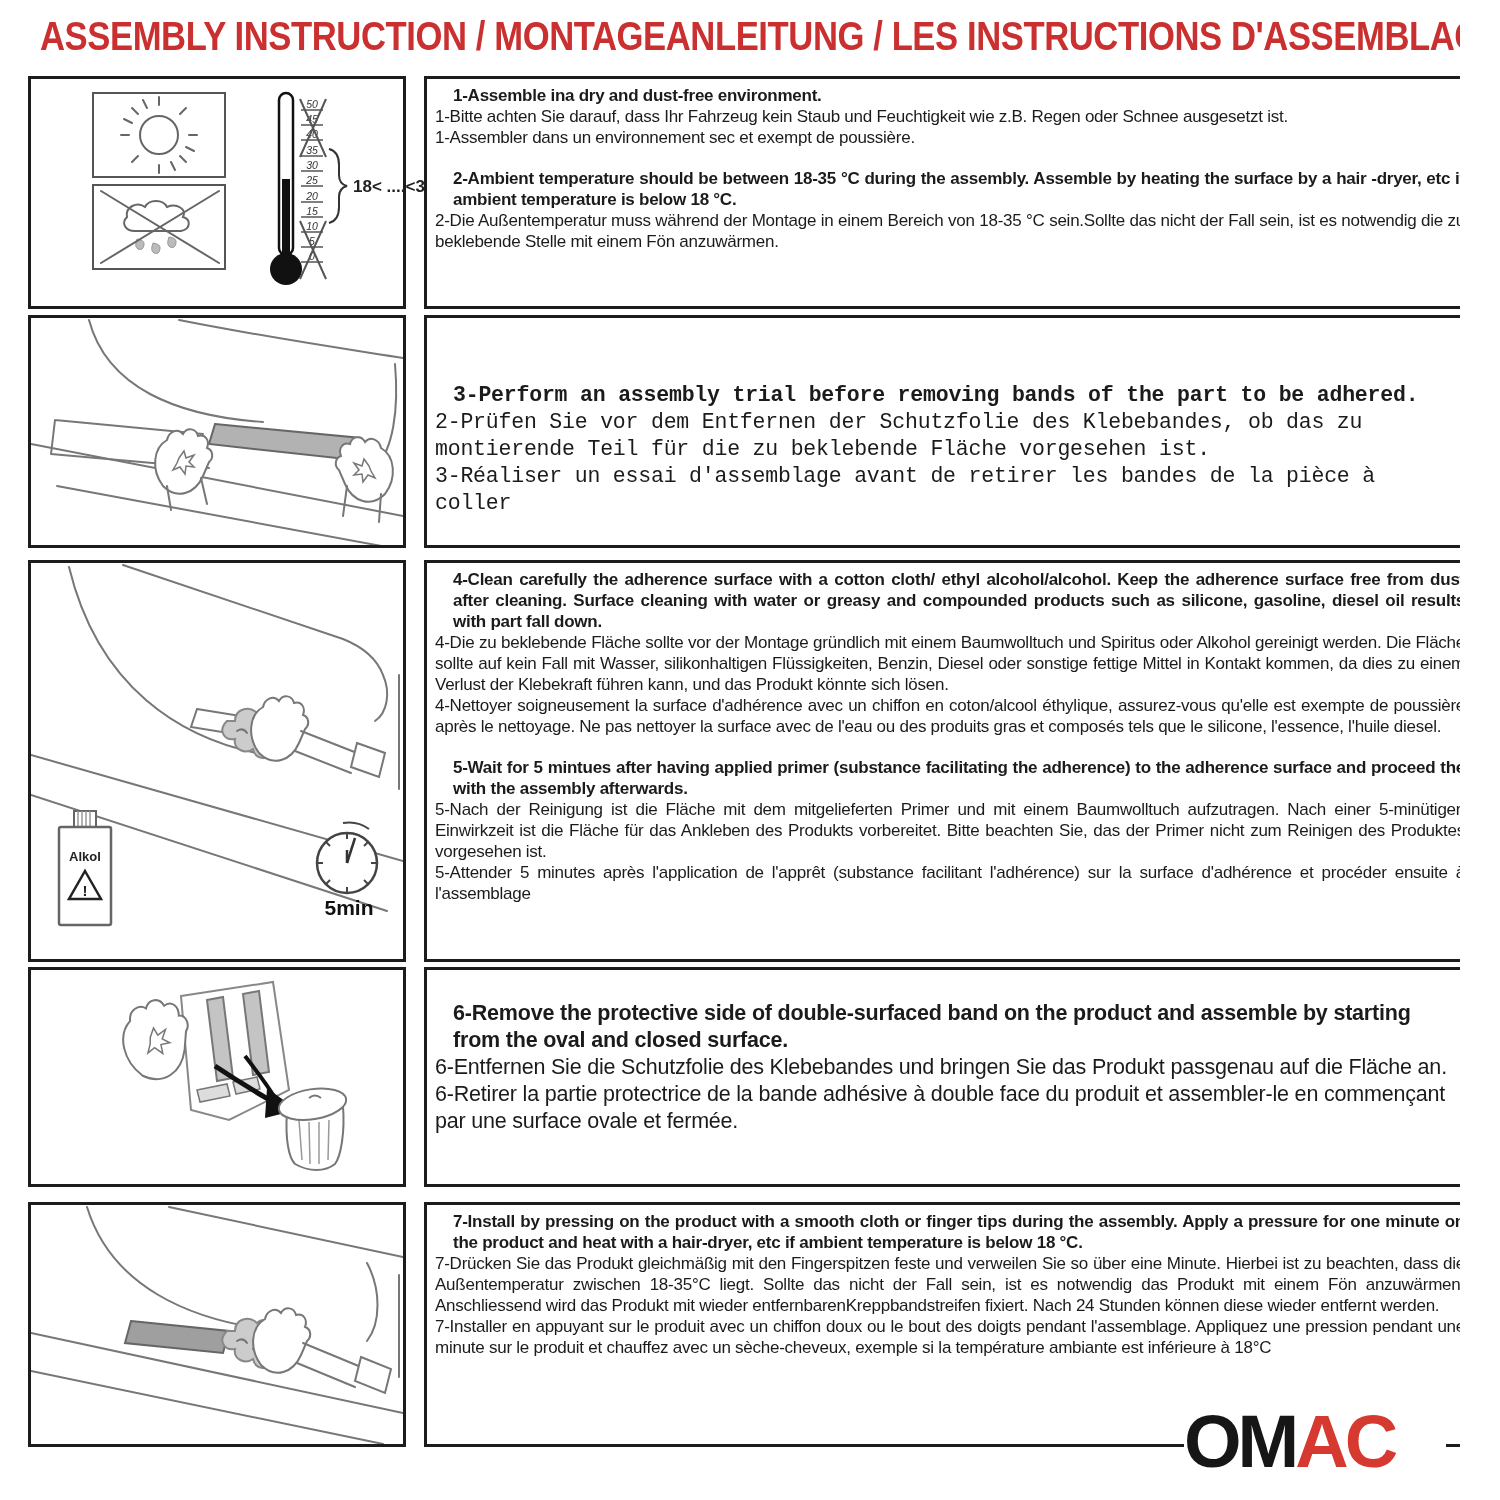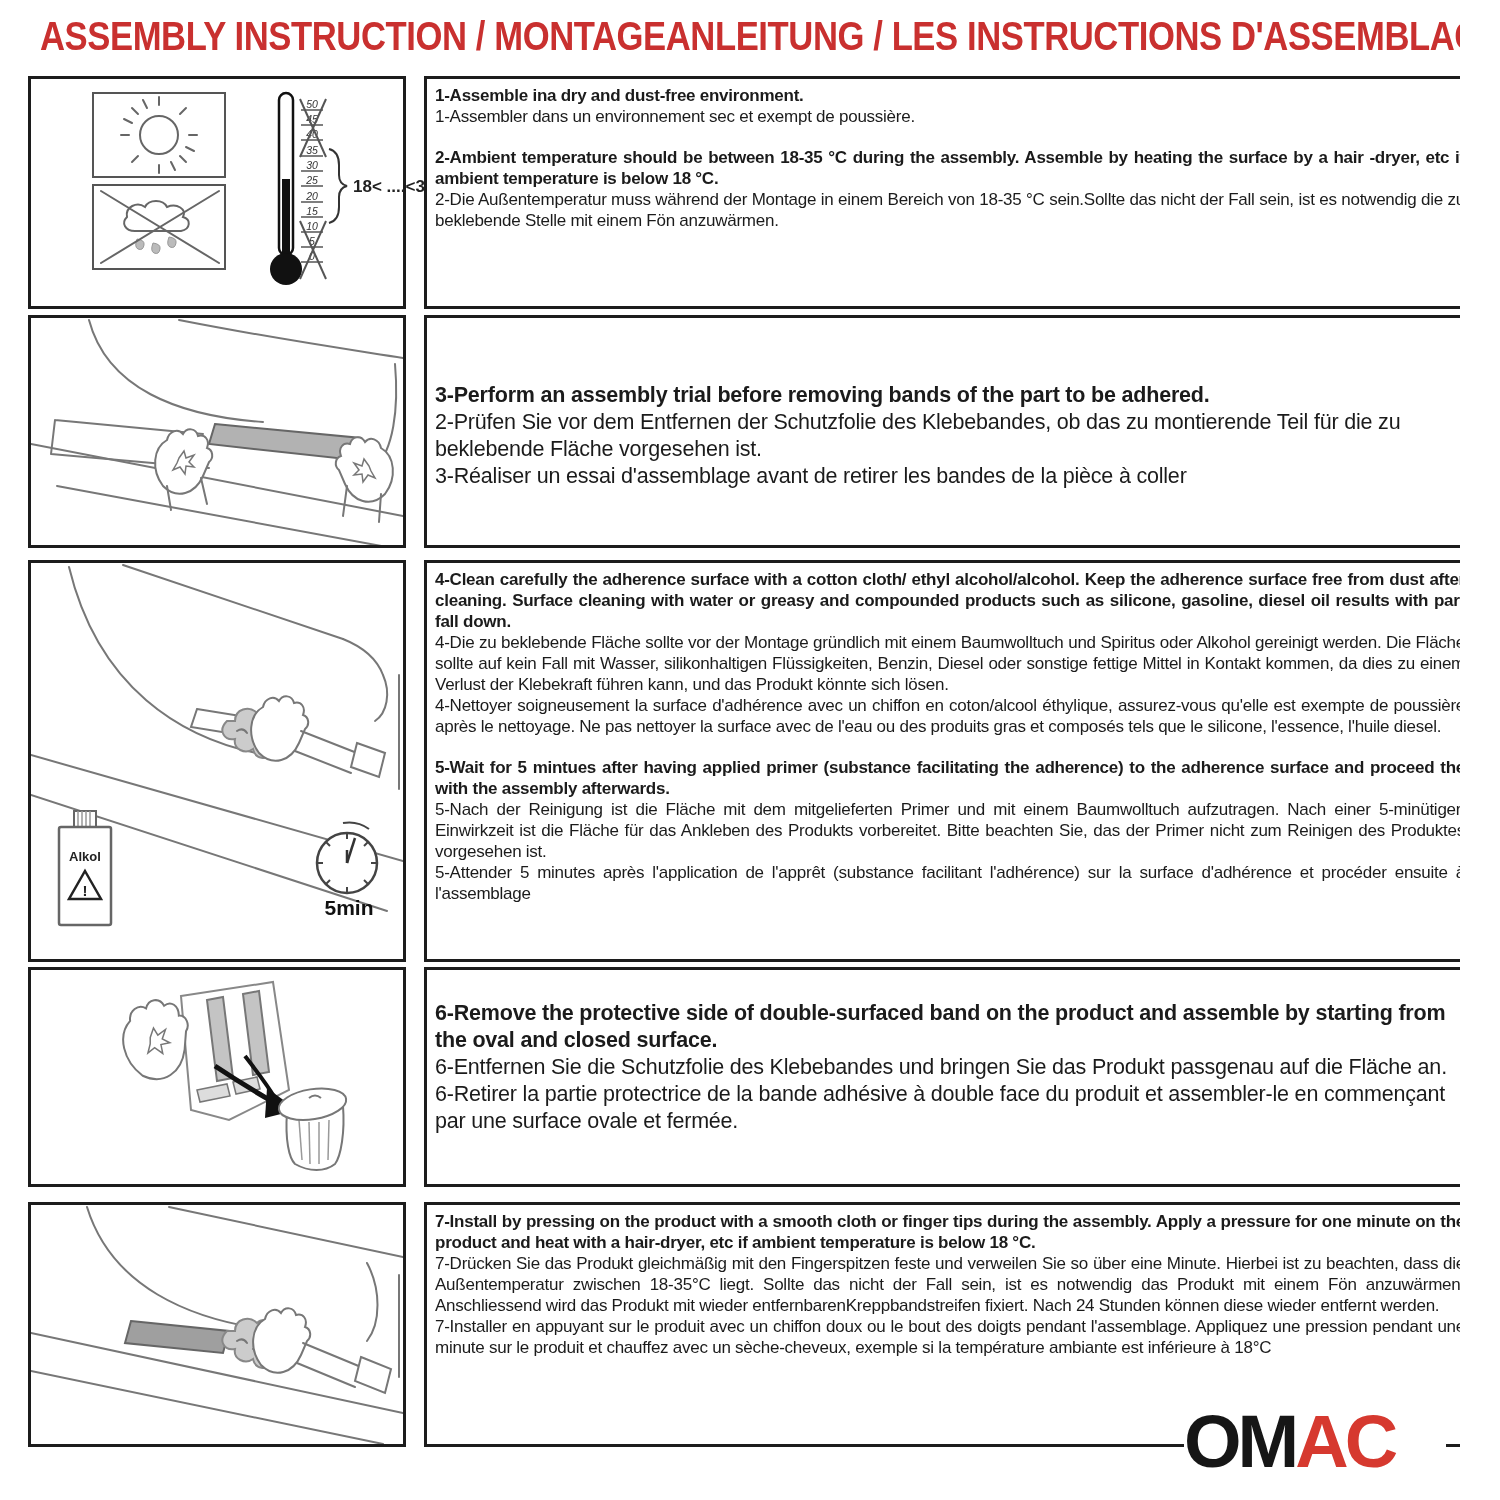--- a/index.html
+++ b/index.html
@@ -5,21 +5,21 @@
   html,body{margin:0;padding:0;background:#ffffff;}
   #page{position:relative;width:1460px;height:1500px;background:#ffffff;overflow:hidden;
         font-family:"Liberation Sans","DejaVu Sans",sans-serif;color:#1b1b1b;}
   #title{position:absolute;left:40px;top:13px;white-space:nowrap;font-weight:bold;
          font-size:41px;transform:scaleX(0.845);transform-origin:left center;letter-spacing:-0.5px;}
   .box{position:absolute;background:#fff;border:3px solid #1c1c1c;box-sizing:border-box;}
   .left-col{left:28px;width:378px;}
   .right-col{left:424px;width:1056px;}
   .txt{overflow:hidden;}
   .txt .para{margin:0;}
-  .txt .para.bold{font-weight:bold;}
+  .txt .para.bold{font-weight:bold;margin-left:18px;}
   .txt .para.gap{margin-bottom:20px;}
   .small-text{font-size:17px;line-height:21px;letter-spacing:-0.25px;padding:6px 12px 4px 8px;text-align:justify;}
   .big-text{font-size:21.5px;line-height:27px;letter-spacing:-0.2px;padding:0 14px 0 8px;text-align:left;}
   #row2-txt{padding-top:64px;}
   #row4-txt{padding-top:30px;}
   #logo{position:absolute;top:1398px;right:14px;width:262px;height:86px;background:#ffffff;
         display:flex;align-items:center;justify-content:flex-start;}
   svg{display:block;}
   .ink{stroke:#777;fill:none;stroke-width:2;stroke-linecap:round;}
   .ink2{stroke:#666;fill:none;stroke-width:2;stroke-linecap:round;}
@@ -96,20 +96,21 @@
           <line x1="221" y1="142" x2="247" y2="200"></line>
             <line x1="247" y1="142" x2="221" y2="200"></line>
         </g>
         <path d="M250,70 C258,72 260,78 260,86 L260,96 C260,104 264,106 268,107 C264,108 260,110 260,118 L260,128 C260,136 258,142 250,144" stroke="#333" stroke-width="2" fill="none"></path>
         <text x="274" y="113" font-size="17" font-weight="600" fill="#222">18&lt; ....&lt;35 C</text>
       </g>
     </svg>
   </div>
   <div class="box right-col txt small-text" style="top:76px;height:233px;" id="row1-txt">
       <p class="para bold">1-Assemble ina dry and dust-free environment.</p>
+      <p class="para normal">1-Bitte achten Sie darauf, dass Ihr Fahrzeug kein Staub und Feuchtigkeit wie z.B. Regen oder Schnee ausgesetzt ist.</p>
       <p class="para normal gap">1-Assembler dans un environnement sec et exempt de poussière.</p>
       <p class="para bold">2-Ambient temperature should be between 18-35 °C  during the assembly. Assemble by heating the surface by a hair -dryer, etc if ambient temperature is below 18 °C.</p>
       <p class="para normal">2-Die Außentemperatur muss während der Montage in einem Bereich von 18-35 °C  sein.Sollte das nicht der Fall sein, ist es notwendig die zu beklebende Stelle mit einem Fön anzuwärmen.</p>
     </div>
 
   <div class="box left-col" style="top:315px;height:233px;">
     <svg width="372" height="227" viewBox="0 0 372 227">
       <g>
         <path d="M58,2 C76,70 146,98 232,104" class="ink"></path>
         <path d="M148,2 C250,22 322,32 372,40" class="ink"></path>
@@ -124,21 +125,21 @@
         <path d="M-4,0 l5,-7 l2,7 l8,-3 l-5,7 l5,5 l-8,-1 l-1,8 l-5,-7 l-7,3 l4,-7 z" fill="none" stroke="#777" stroke-width="1.5"></path>
         <path d="M-16,28 L-12,52 M18,20 L24,46" class="ink"></path>
       </g>
       <g transform="translate(334,148) scale(-1,1)">
         <path d="M-20,28 C-32,12 -30,-10 -16,-18 C-14,-27 -5,-30 0,-24 C4,-31 13,-30 15,-22 C22,-24 27,-18 24,-10 C30,-8 31,0 26,4 L20,18 C12,36 -6,42 -20,28 Z" fill="#fff" stroke="#777" stroke-width="2"></path>
         <path d="M-4,0 l5,-7 l2,7 l8,-3 l-5,7 l5,5 l-8,-1 l-1,8 l-5,-7 l-7,3 l4,-7 z" fill="none" stroke="#777" stroke-width="1.5"></path>
         <path d="M-16,28 L-14,56 M18,20 L22,50" class="ink"></path>
       </g>
     </svg>
   </div>
-  <div class="box right-col txt big-text" style="top:315px;height:233px;" id="row2-txt">
+  <div class="box right-col txt big-text" style="top:315px;height:233px;font-family:Liberation Mono, monospace;" id="row2-txt">
       <p class="para bold">3-Perform an assembly trial before removing bands of the part to be adhered.</p>
       <p class="para normal">2-Prüfen Sie vor dem Entfernen der Schutzfolie des Klebebandes, ob das zu montierende Teil für die zu beklebende Fläche vorgesehen ist.</p>
       <p class="para normal">3-Réaliser un essai d'assemblage avant de retirer les bandes de la pièce à coller</p>
     </div>
 
   <div class="box left-col" style="top:560px;height:402px;">
     <svg width="372" height="396" viewBox="0 0 372 396">
       <g>
         <path d="M38,4 C66,120 146,180 248,194" class="ink"></path>
         <path d="M92,2 L312,76" class="ink"></path>

